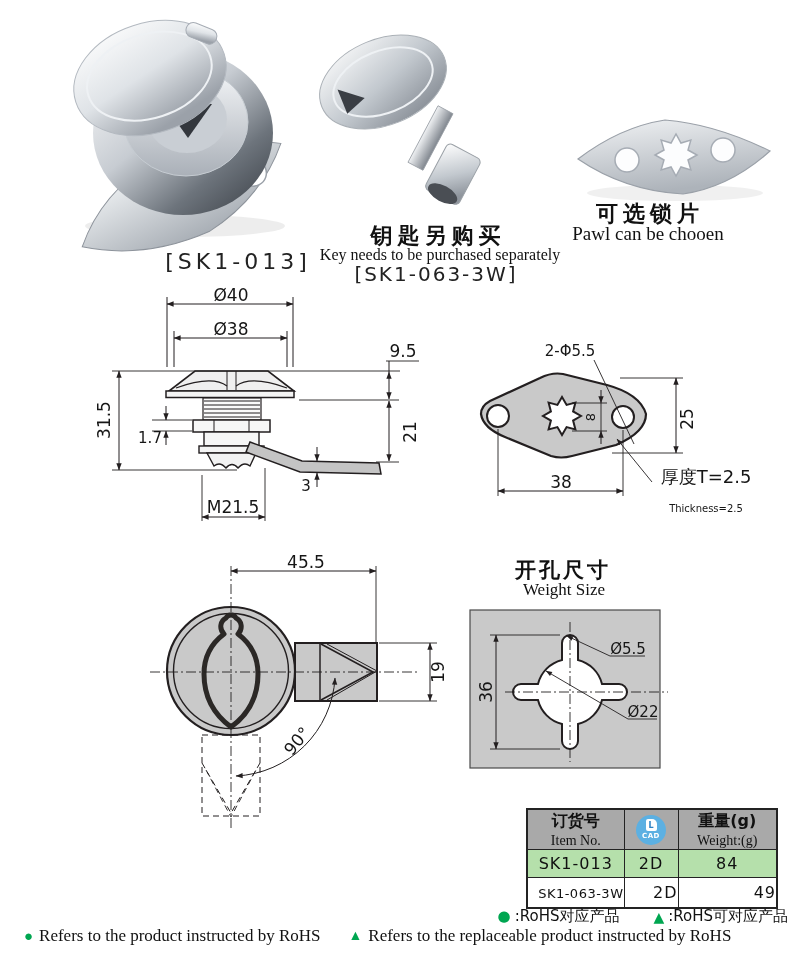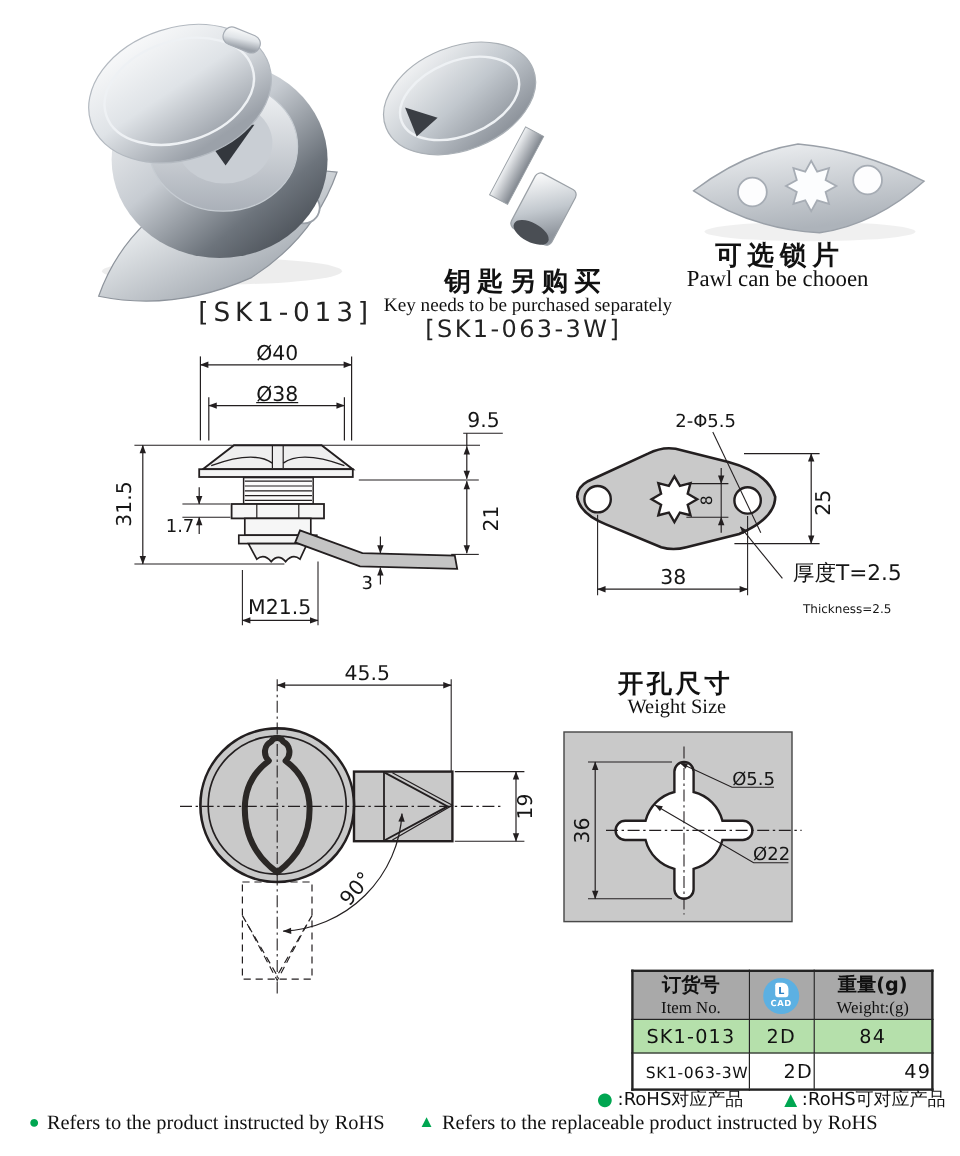--- a/index.html
+++ b/index.html
@@ -250,29 +250,29 @@
 </svg>
 
   <span class="abs-c code-lbl" style="left:238px;top:261px;">[SK1-013]</span>
   <span class="abs-c zh" style="left:438px;top:236px;font-size:22px;letter-spacing:5px;">钥匙另购买</span>
   <span class="abs-c serif" style="left:440px;top:255px;font-size:16px;">Key needs to be purchased separately</span>
   <span class="abs-c code-lbl2" style="left:436px;top:274px;">[SK1-063-3W]</span>
   <span class="abs-c zh" style="left:650px;top:214px;font-size:22px;letter-spacing:5px;">可选锁片</span>
   <span class="abs-c serif" style="left:648px;top:233px;font-size:19px;">Pawl can be chooen</span>
 
   <span class="abs-c dim" style="left:231px;top:295px;">Ø40</span>
-  <span class="abs-c dim" style="left:231px;top:329px;text-decoration:underline;">Ø38</span>
+  <span class="abs-c dim" style="left:231px;top:329px;">Ø38</span>
   <span class="abs-c dim" style="left:403px;top:351px;">9.5</span>
   <span class="abs-c dim rot90" style="left:104px;top:420px;">31.5</span>
   <span class="abs-c dim-sm" style="left:150px;top:438px;">1.7</span>
   <span class="abs-c dim rot90" style="left:410px;top:432px;">21</span>
   <span class="abs-c dim-sm" style="left:306px;top:486px;">3</span>
   <span class="abs-c dim" style="left:233px;top:507px;">M21.5</span>
 
-  <span class="abs-c dim-sm" style="left:588px;top:351px;text-align:center;">2-Φ5.5</span>
+  <span class="abs-c dim-sm" style="left:570px;top:351px;text-align:center;">2-Φ5.5</span>
   <span class="abs-c dim-xs rot90" style="left:590px;top:417px;">8</span>
   <span class="abs-c dim rot90" style="left:687px;top:419px;">25</span>
   <span class="abs-c dim" style="left:561px;top:482px;">38</span>
   <span class="abs-c dim-xs" style="left:706px;top:477px;font-size:18px;">厚度T=2.5</span>
   <span class="abs-c dim-xs" style="left:706px;top:508px;font-size:10px;">Thickness=2.5</span>
 
   <span class="abs-c dim" style="left:306px;top:562px;">45.5</span>
   <span class="abs-c dim rot90" style="left:438px;top:672px;">19</span>
   <span class="abs-c dim" style="left:297px;top:741px;transform:translate(-50%,-50%) rotate(-50deg);">90°</span>
 

